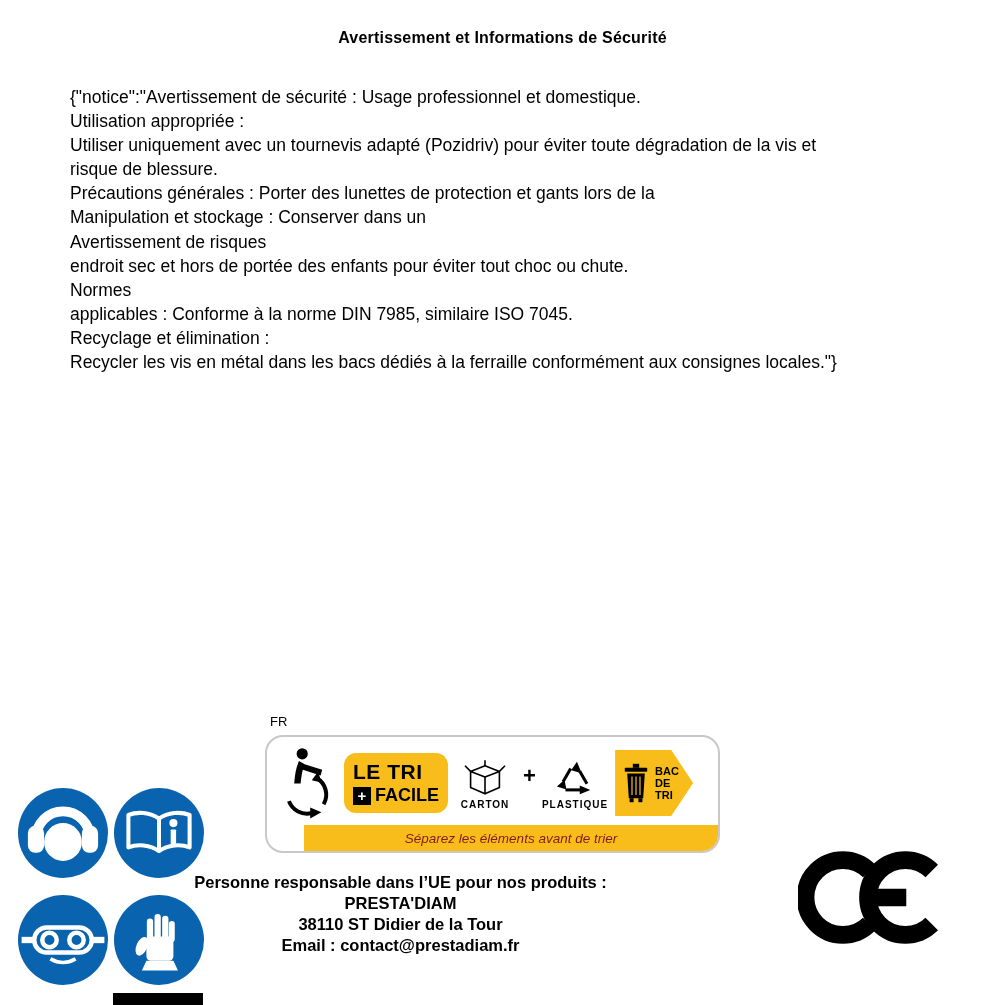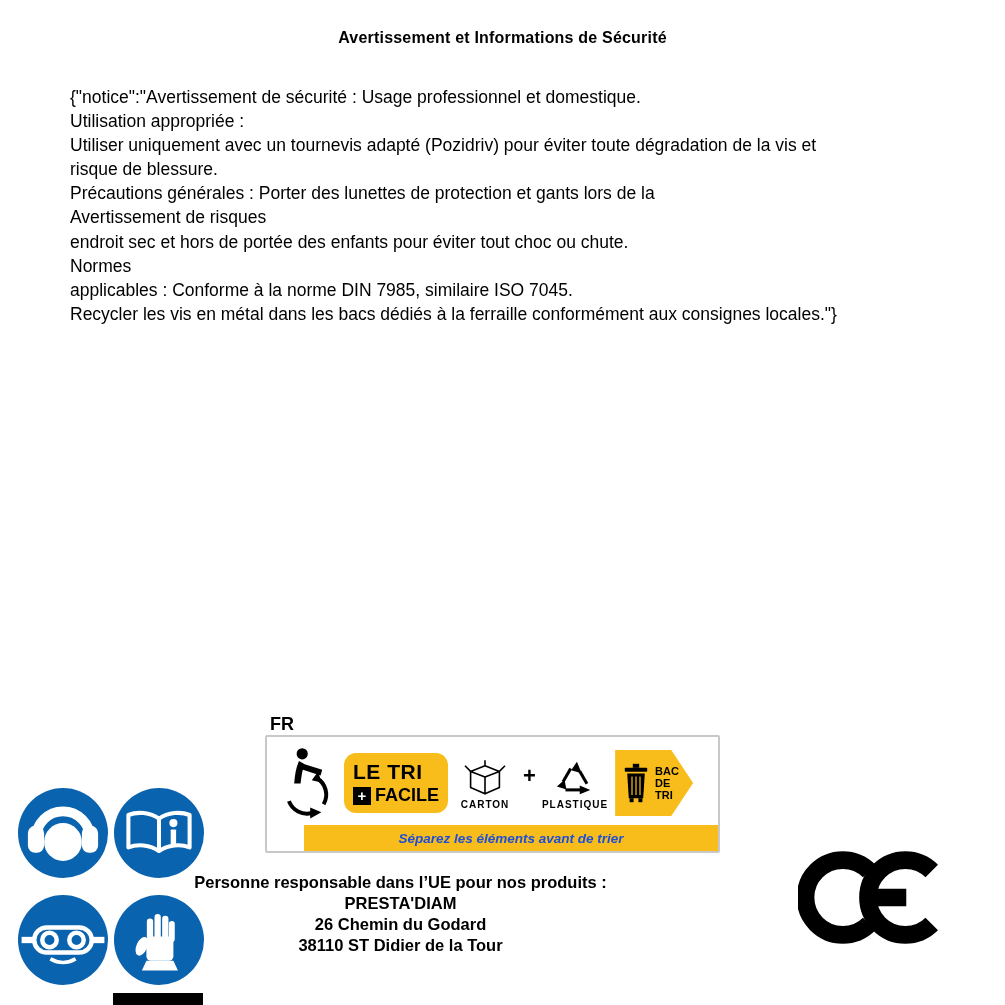--- a/index.html
+++ b/index.html
@@ -20,41 +20,41 @@
   
   .picto{position:absolute;width:90px;height:90px;}
   #picto-ear{left:18px;top:788px;}
   #picto-manual{left:114px;top:788px;}
   #picto-goggles{left:18px;top:895px;}
   #picto-gloves{left:114px;top:895px;}
   .picto-bg{fill:var(--mandatory-blue);}
   .cutoff{position:absolute;left:113px;top:993px;width:90px;height:12px;background:#000;}
 
   
-  .fr-label{position:absolute;left:270px;top:714px;font-size:18px;font-weight:bold;}
+  .fr-label{position:absolute;left:270px;top:714px;font-size:13px;font-weight:normal;}
   .triman-label{position:absolute;left:265px;top:735px;width:455px;height:118px;background:#fff;
-                border:2px solid #c8c8c8;border-radius:2px;overflow:hidden;}
+                border:2px solid #c8c8c8;border-radius:18px;overflow:hidden;}
   .triman-row{display:flex;align-items:center;height:90px;padding:2px 4px 0 8px;gap:5px;}
   .triman-man{flex:0 0 auto;}
   .badge{background:var(--triman-yellow);border-radius:12px;padding:8px 9px;display:flex;
          flex-direction:column;line-height:1.05;gap:3px;}
   .badge-line1{font-weight:bold;font-size:21px;letter-spacing:.5px;}
   .badge-line2{display:flex;align-items:center;gap:4px;font-weight:bold;font-size:18px;}
   .plus-box{width:18px;height:18px;background:#000;color:#fff;display:flex;align-items:center;
             justify-content:center;font-size:15px;font-weight:bold;flex:0 0 auto;}
   .material{display:flex;flex-direction:column;align-items:center;gap:2px;min-width:64px;}
   .material-label{font-size:10px;font-weight:bold;letter-spacing:1px;}
   .sep-plus{font-size:22px;font-weight:bold;margin:0 1px 14px 1px;}
   .bin-chevron{margin-left:2px;width:78px;height:66px;background:var(--triman-yellow);
                clip-path:polygon(0 0,72% 0,100% 50%,72% 100%,0 100%);
                display:flex;align-items:center;padding-left:5px;gap:3px;flex:0 0 auto;}
   .bin-text{display:flex;flex-direction:column;font-size:11px;font-weight:bold;line-height:1.1;}
   .tagline-band{position:absolute;left:37px;right:0;bottom:0;height:26px;background:var(--triman-yellow);
                 display:flex;align-items:center;justify-content:center;font-style:italic;
-                font-weight:bold;font-size:13.5px;color:#1d4ed8;}
+                font-weight:normal;font-size:13.5px;color:#7f1d1d;}
 
   
   .responsible{position:absolute;top:872px;left:0;width:801px;text-align:center;
                font-size:16.5px;font-weight:bold;line-height:21px;}
 
   
   .ce-mark{position:absolute;left:798px;top:850px;}
 </style>
 </head>
 <body>
@@ -62,24 +62,26 @@
 <div class="page">
 
   <div class="doc-title">Avertissement et Informations de Sécurité</div>
 
   <div class="notice">
     <div>{"notice":"Avertissement de sécurité : Usage professionnel et domestique.</div>
     <div>Utilisation appropriée :</div>
     <div>Utiliser uniquement avec un tournevis adapté (Pozidriv) pour éviter toute dégradation de la vis et</div>
     <div>risque de blessure.</div>
     <div>Précautions générales : Porter des lunettes de protection et gants lors de la</div>
+    <div>Manipulation et stockage : Conserver dans un</div>
     <div>Avertissement de risques</div>
     <div>endroit sec et hors de portée des enfants pour éviter tout choc ou chute.</div>
     <div>Normes</div>
     <div>applicables : Conforme à la norme DIN 7985, similaire ISO 7045.</div>
+    <div>Recyclage et élimination :</div>
     <div>Recycler les vis en métal dans les bacs dédiés à la ferraille conformément aux consignes locales."}</div>
   </div>
 
   <svg class="picto" id="picto-ear" viewBox="0 0 100 100">
     <circle class="picto-bg" cx="50" cy="50" r="50"></circle>
     <path d="M20 56 A 30 30 0 0 1 80 56" fill="none" stroke="#fff" stroke-width="11"></path>
     <circle cx="50" cy="60" r="21" fill="#fff"></circle>
     <rect x="11" y="42" width="18" height="30" rx="8" fill="#fff"></rect>
     <rect x="71" y="42" width="18" height="30" rx="8" fill="#fff"></rect>
   </svg>
@@ -196,22 +198,22 @@
         </span>
       </div>
     </div>
 
     <div class="tagline-band">Séparez les éléments avant de trier</div>
   </div>
 
   <div class="responsible">
     <div>Personne responsable dans l’UE pour nos produits :</div>
     <div>PRESTA'DIAM</div>
-    <div>26 Chemin du Godard</div>
     <div>38110 ST Didier de la Tour</div>
+    <div>Email : contact@prestadiam.fr</div>
   </div>
 
   <svg class="ce-mark" width="140" height="95" viewBox="0 0 150 100">
     <g stroke="#000" stroke-width="19" fill="none">
       <path d="M76.3 21.7 A40 40 0 1 0 76.3 78.3"></path>
       <path d="M143.3 21.7 A40 40 0 1 0 143.3 78.3"></path>
       <path d="M77 50 L116 50"></path>
     </g>
   </svg>
 

